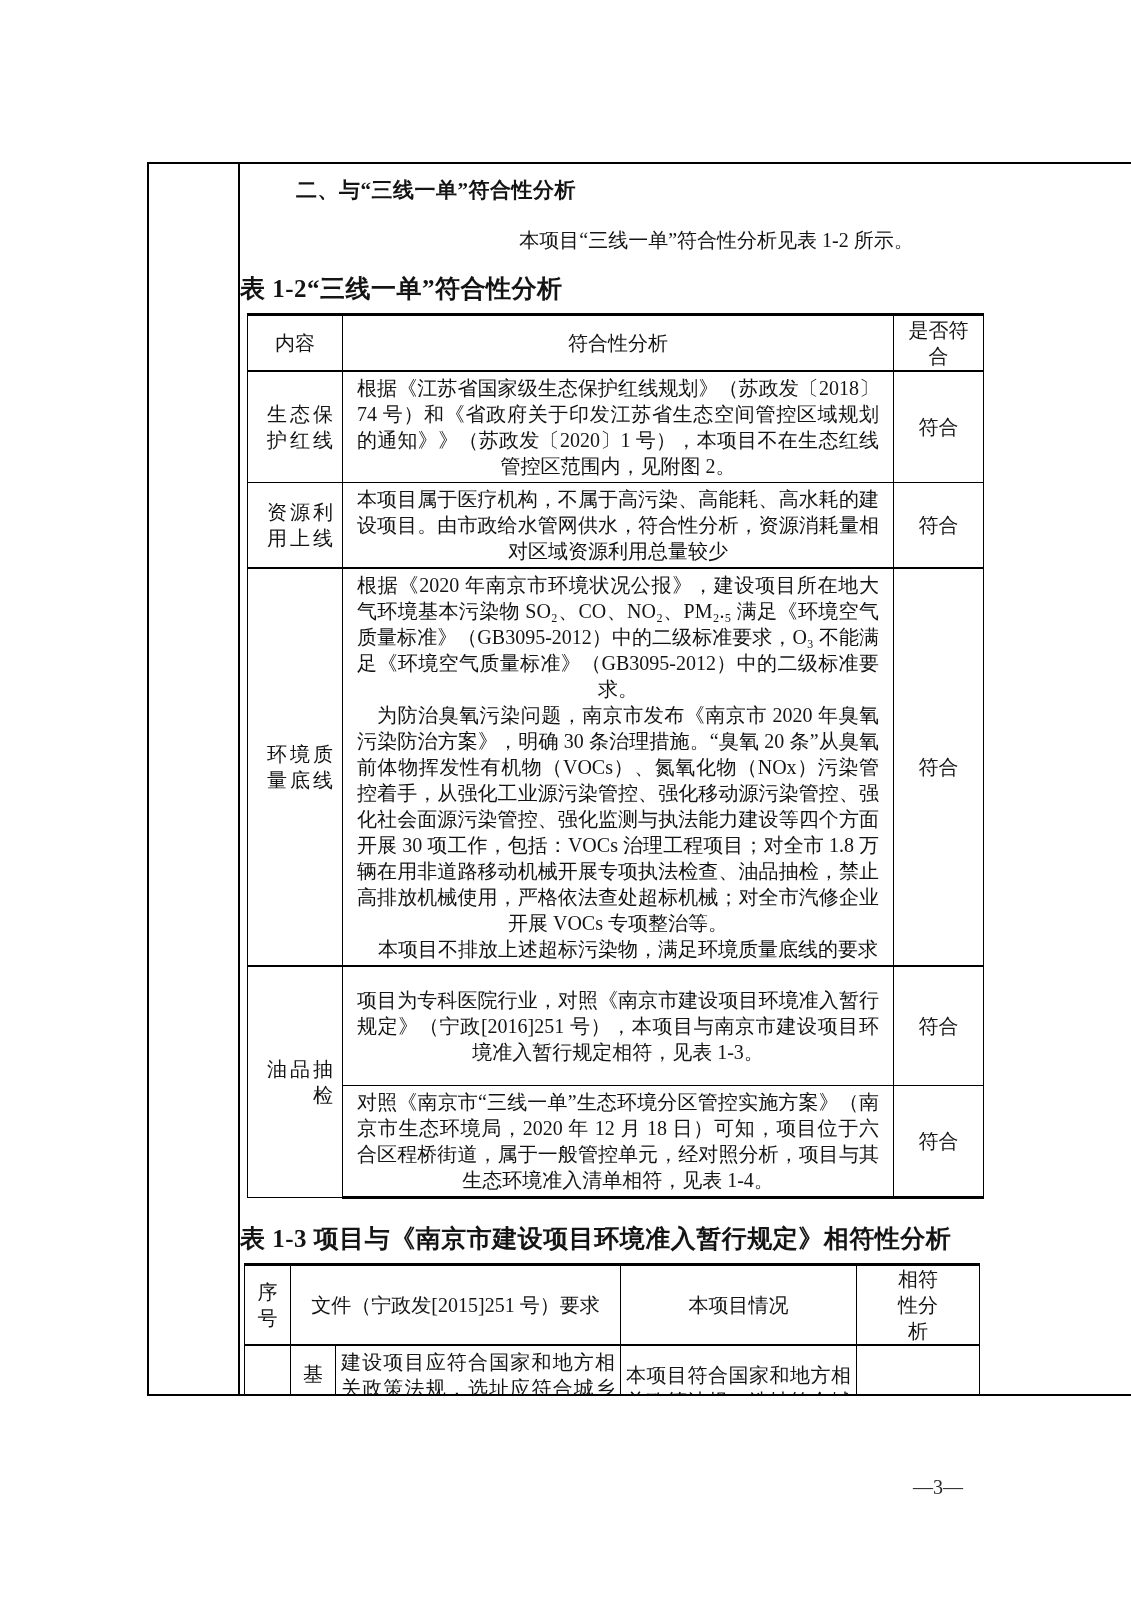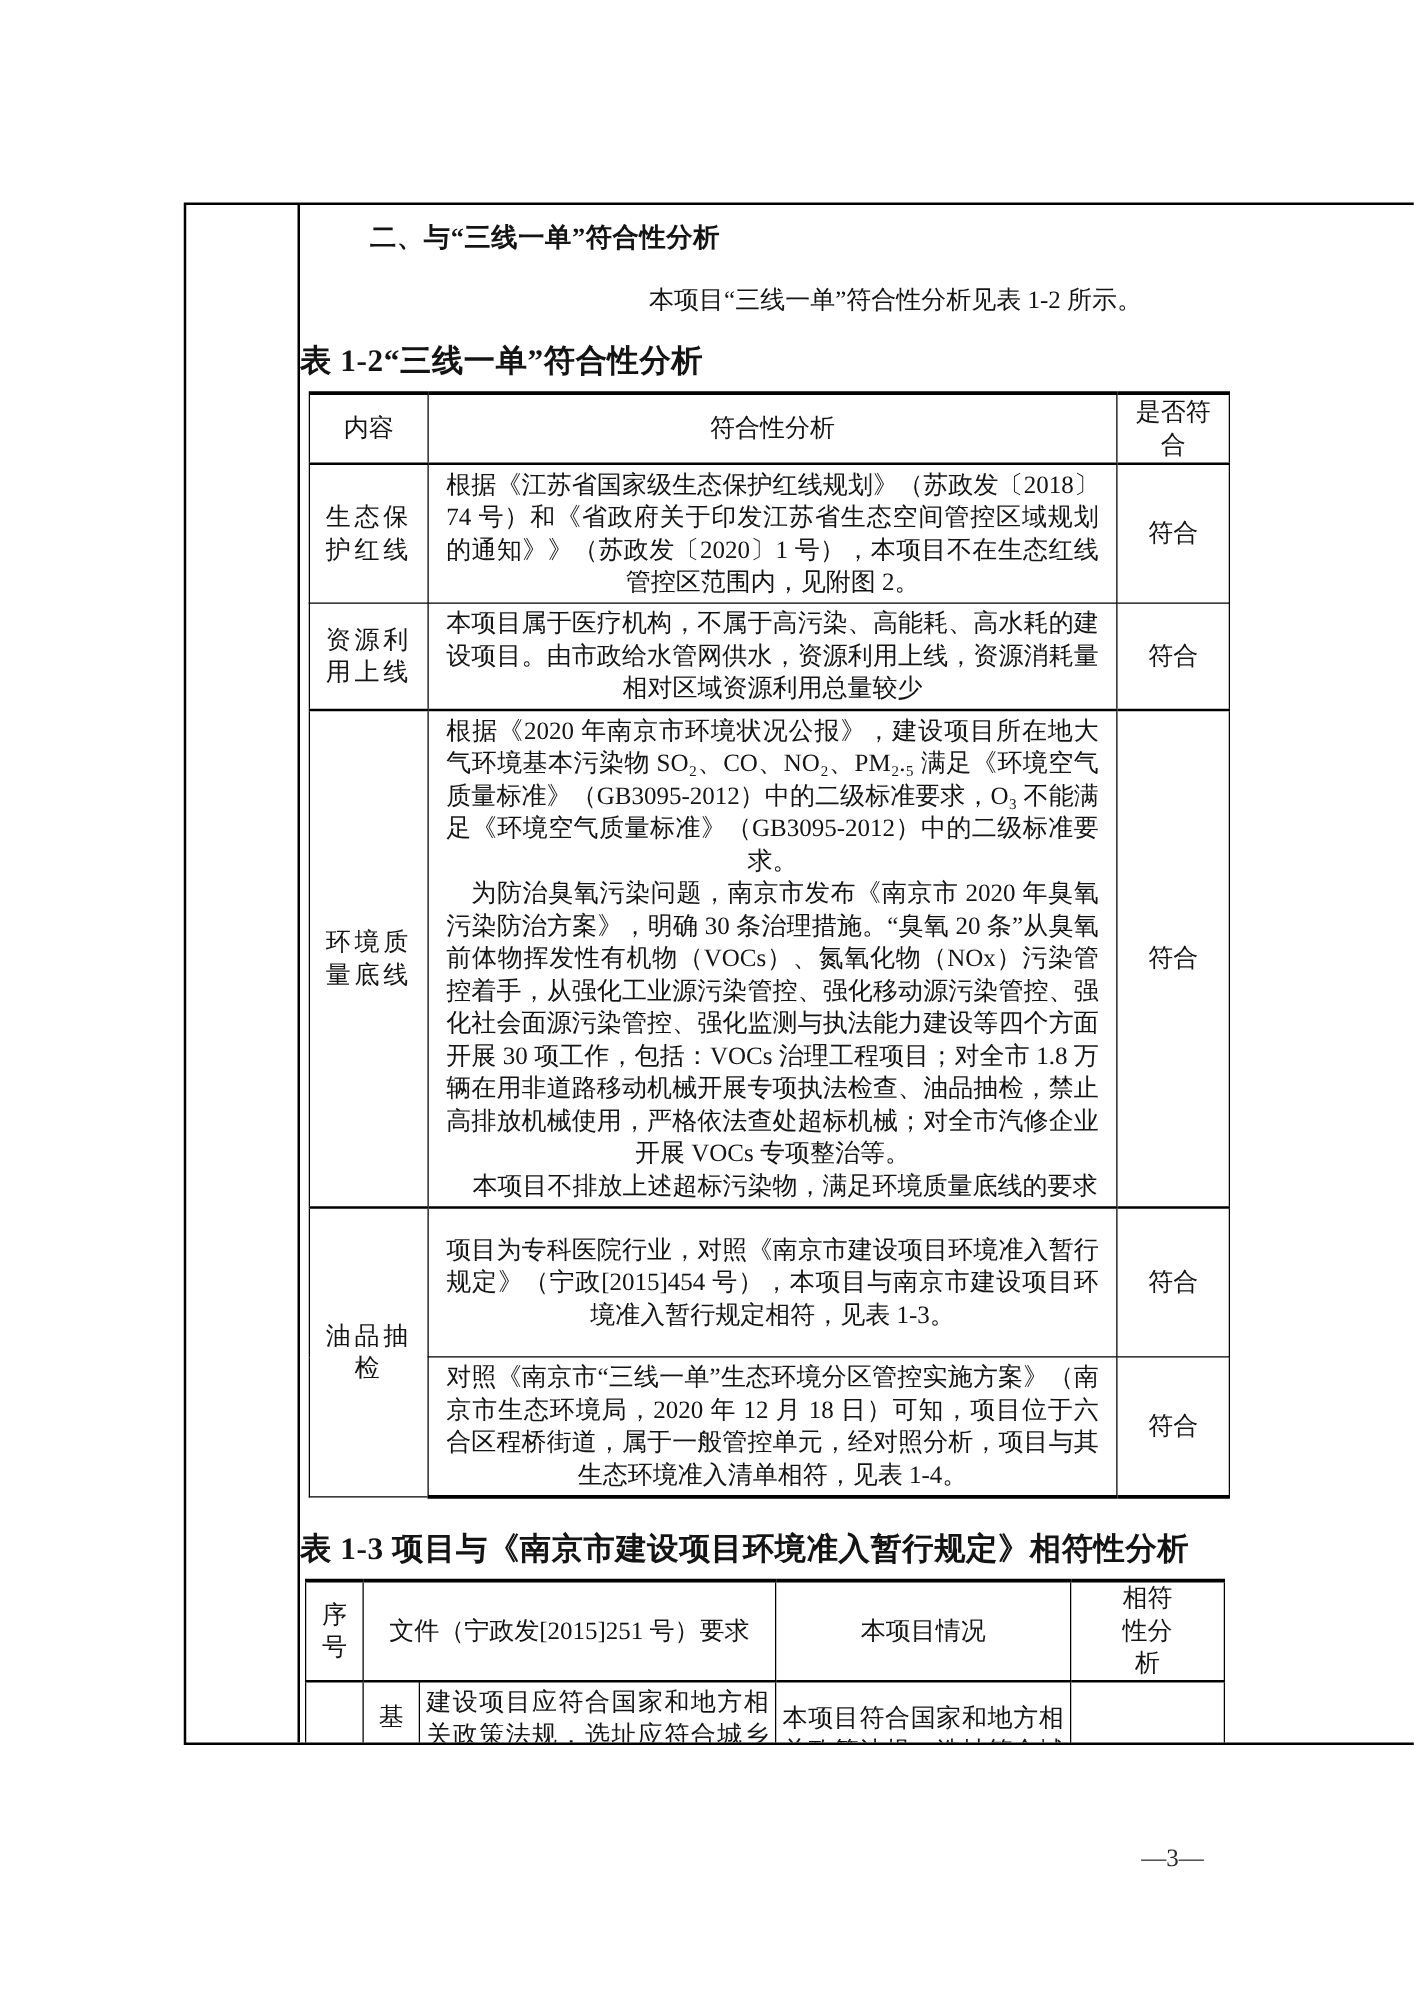--- a/index.html
+++ b/index.html
@@ -61,21 +61,21 @@
     font-size: 20px;
     line-height: 26px;
   }
   
   .t12 { width: 736px; margin-left: 7px; }
   .t12 .c-label { width: 95px; }
   .t12 .c-analysis { width: 551px; }
   .t12 .c-comp { width: 90px; }
   .t12 tr.hd td { height: 56px; text-align: center; }
   .t12 td.label {
-    text-align: center;
+    text-align: right;
     letter-spacing: 3px;
     padding: 0 6px;
   }
   .t12 td.analysis { padding: 3px 14px; }
   .t12 td.comp { text-align: center; padding: 0 12px; }
   .t12 tr:first-child td { border-top: 3px solid #000; }
   .t12 tr.hd td { border-bottom: 2px solid #000; }
   .t12 tr.thick-bottom td { border-bottom: 2px solid #000; }
   .t12 tr:last-child td { border-bottom: 3px solid #000; }
   .just { text-align: justify; text-align-last: center; }
@@ -133,35 +133,35 @@
         <td>符合性分析</td>
         <td class="comp">是否符合</td>
       </tr>
       <tr style="height:108px;">
         <td class="label">生态保护红线</td>
         <td class="analysis just">根据《江苏省国家级生态保护红线规划》（苏政发〔2018〕74 号）和《省政府关于印发江苏省生态空间管控区域规划的通知》》（苏政发〔2020〕1 号），本项目不在生态红线管控区范围内，见附图 2。</td>
         <td class="comp">符合</td>
       </tr>
       <tr class="thick-bottom" style="height:80px;">
         <td class="label">资源利用上线</td>
-        <td class="analysis just">本项目属于医疗机构，不属于高污染、高能耗、高水耗的建设项目。由市政给水管网供水，资源利用上线，资源消耗量相对区域资源利用总量较少</td>
+        <td class="analysis just">本项目属于医疗机构，不属于高污染、高能耗、高水耗的建设项目。由市政给水管网供水，符合性分析，资源消耗量相对区域资源利用总量较少</td>
         <td class="comp">符合</td>
       </tr>
       <tr class="thick-bottom" style="height:364px;">
         <td class="label">环境质量底线</td>
         <td class="analysis">
           <p class="just">根据《2020 年南京市环境状况公报》，建设项目所在地大气环境基本污染物 SO₂、CO、NO₂、PM₂.₅ 满足《环境空气质量标准》（GB3095-2012）中的二级标准要求，O₃ 不能满足《环境空气质量标准》（GB3095-2012）中的二级标准要求。</p>
           <p class="just p-indent">为防治臭氧污染问题，南京市发布《南京市 2020 年臭氧污染防治方案》，明确 30 条治理措施。“臭氧 20 条”从臭氧前体物挥发性有机物（VOCs）、氮氧化物（NOx）污染管控着手，从强化工业源污染管控、强化移动源污染管控、强化社会面源污染管控、强化监测与执法能力建设等四个方面开展 30 项工作，包括：VOCs 治理工程项目；对全市 1.8 万辆在用非道路移动机械开展专项执法检查、油品抽检，禁止高排放机械使用，严格依法查处超标机械；对全市汽修企业开展 VOCs 专项整治等。</p>
           <p class="just p-indent">本项目不排放上述超标污染物，满足环境质量底线的要求</p>
         </td>
         <td class="comp">符合</td>
       </tr>
       <tr style="height:120px;">
         <td class="label" rowspan="2">油品抽检</td>
-        <td class="analysis just">项目为专科医院行业，对照《南京市建设项目环境准入暂行规定》（宁政[2015]454 号），本项目与南京市建设项目环境准入暂行规定相符，见表 1-3。</td>
+        <td class="analysis just">项目为专科医院行业，对照《南京市建设项目环境准入暂行规定》（宁政[2016]251 号），本项目与南京市建设项目环境准入暂行规定相符，见表 1-3。</td>
         <td class="comp">符合</td>
       </tr>
       <tr style="height:112px;">
         <td class="analysis just">对照《南京市“三线一单”生态环境分区管控实施方案》（南京市生态环境局，2020 年 12 月 18 日）可知，项目位于六合区程桥街道，属于一般管控单元，经对照分析，项目与其生态环境准入清单相符，见表 1-4。</td>
         <td class="comp">符合</td>
       </tr>
     </tbody>
       </table>
 
     <div class="tbl-title second">表 1-3 项目与《南京市建设项目环境准入暂行规定》相符性分析</div>

